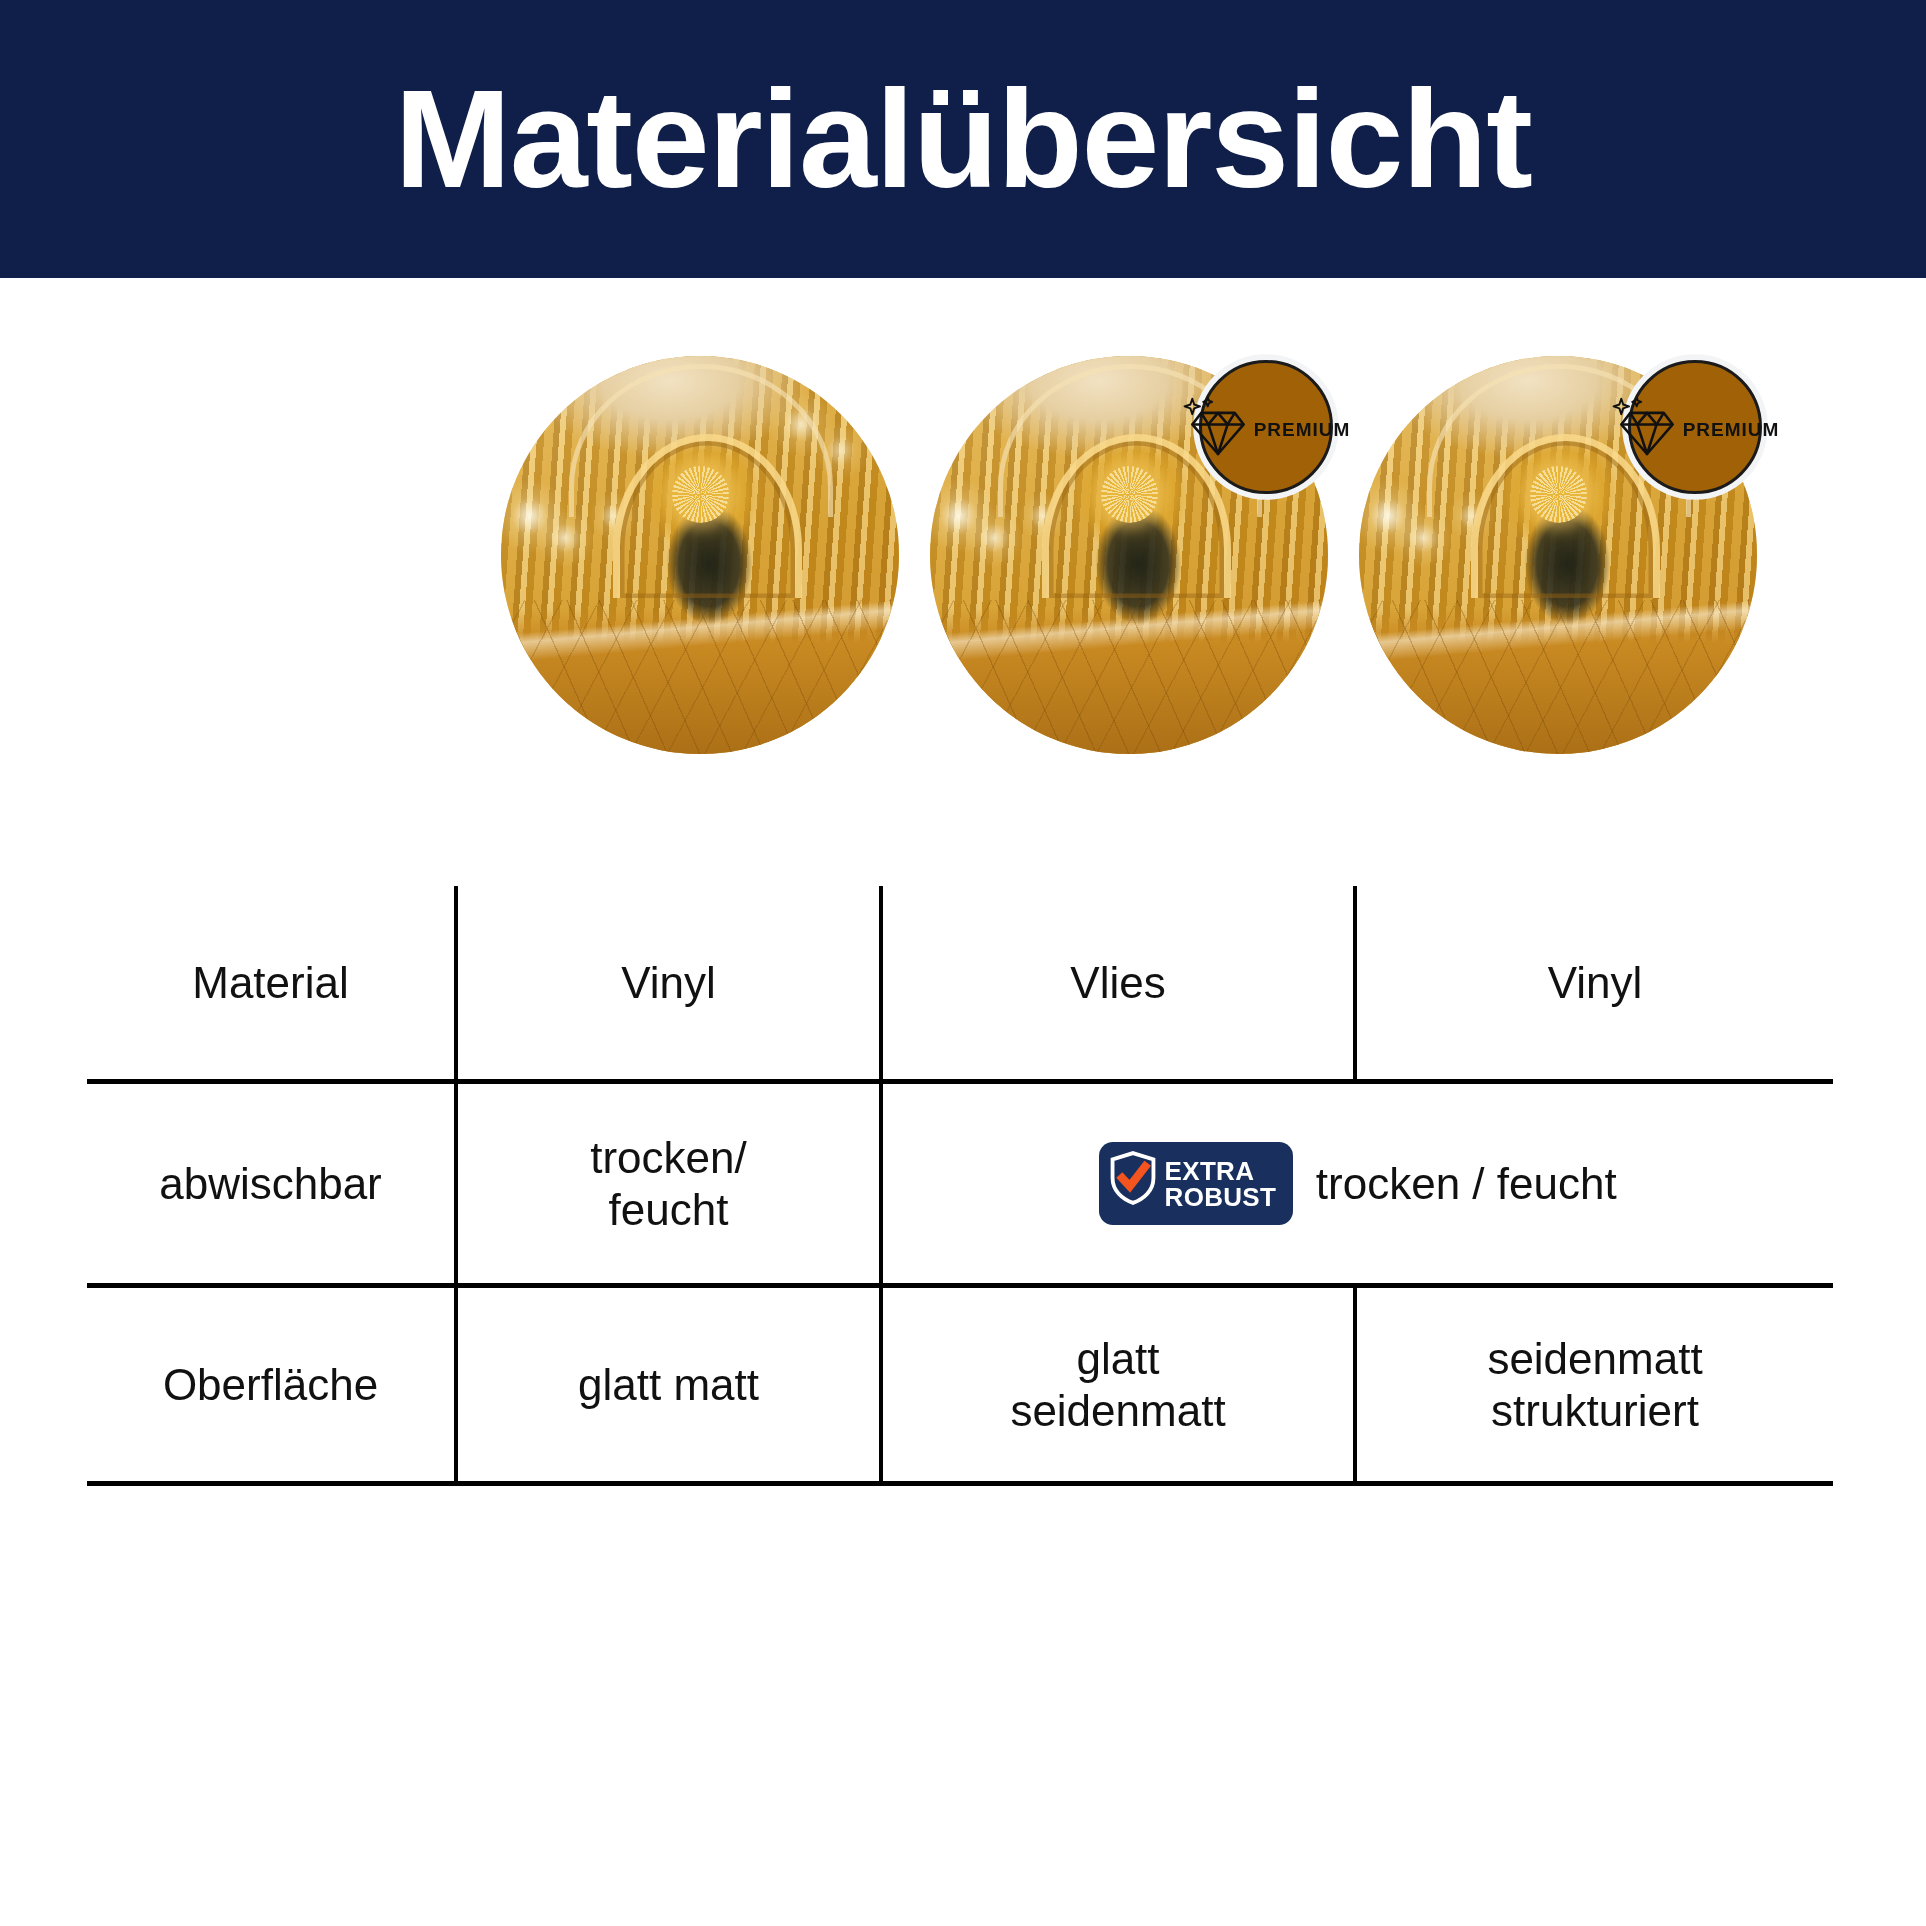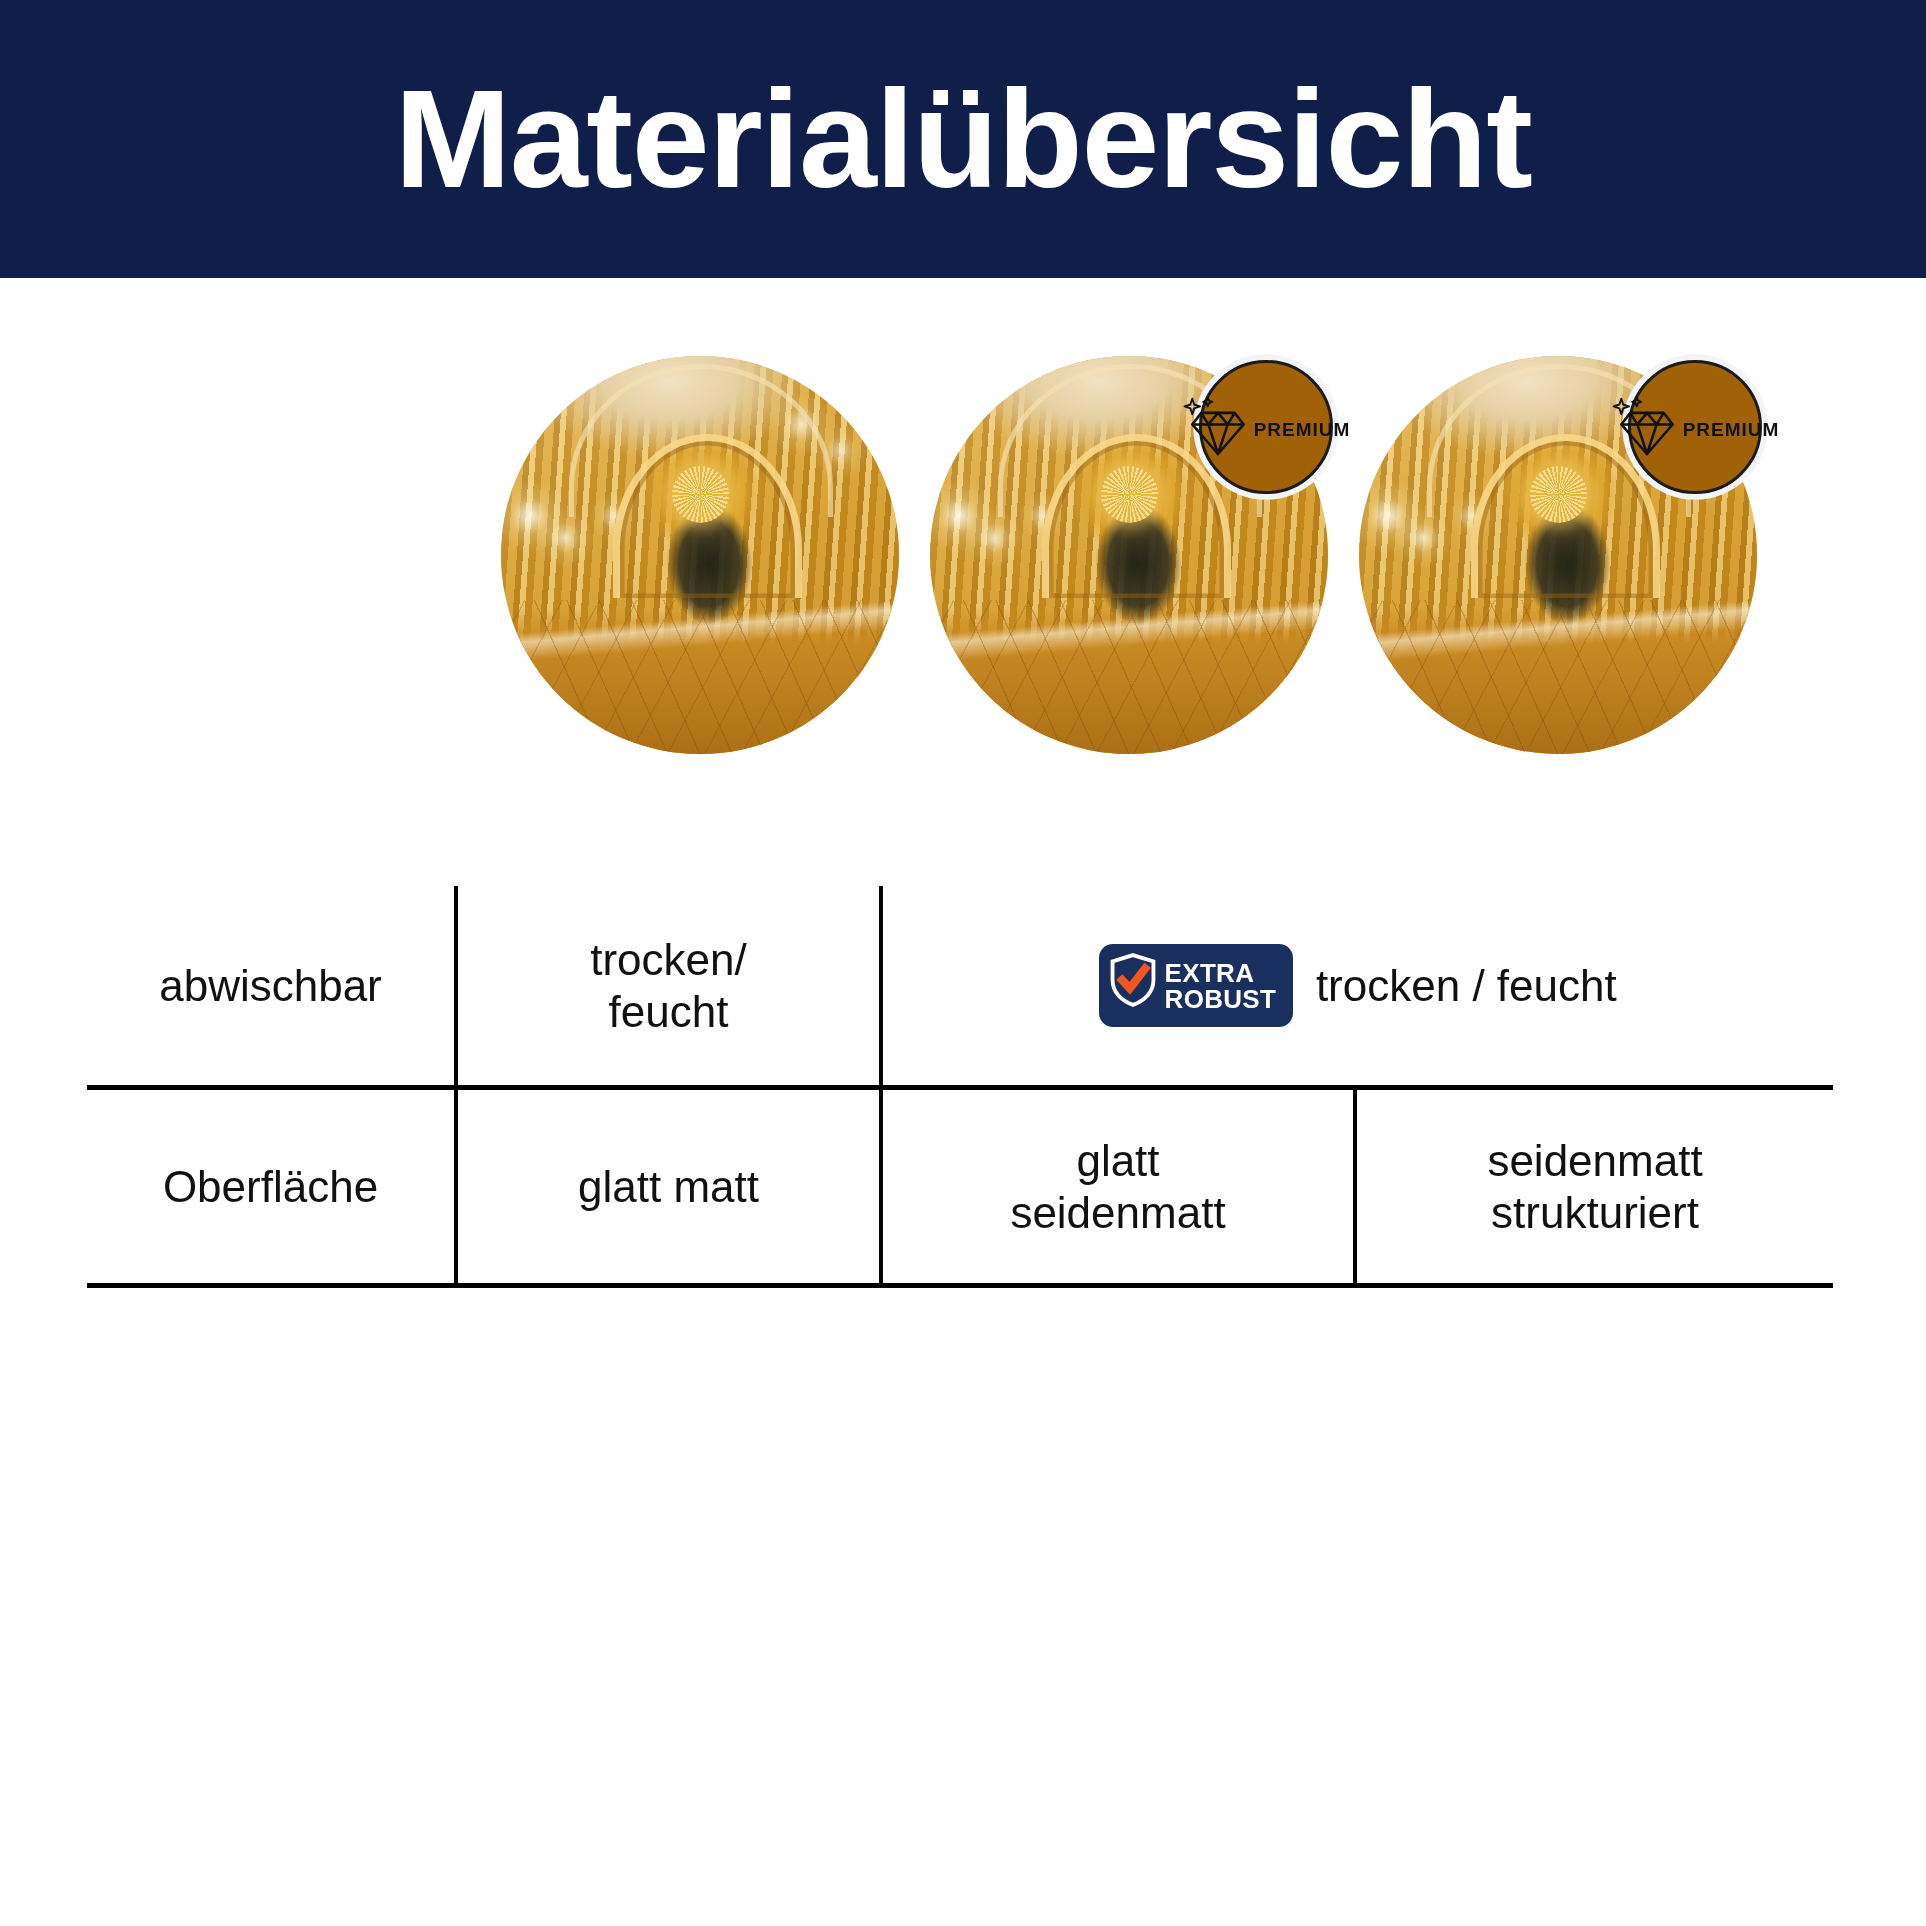--- a/index.html
+++ b/index.html
@@ -225,20 +225,26 @@
   <table>
     <colgroup>
       <col class="c0">
         <col class="c1">
         <col class="c2">
         <col class="c3">
     </colgroup>
     <tbody>
 
 
+      <tr class="row">
+        <td class="hb lbl">Material</td>
+        <td class="vl hb">Vinyl</td>
+        <td class="vl hb">Vlies</td>
+        <td class="vl hb">Vinyl</td>
+      </tr>
 
 
       <tr class="row row-last">
         <td class="hb lbl">abwischbar</td>
         <td class="vl hb">
           <div>trocken/</div>
           <div>feucht</div>
         </td>
         <td class="vl hb" colspan="2">
           <div class="wipe-cell">

